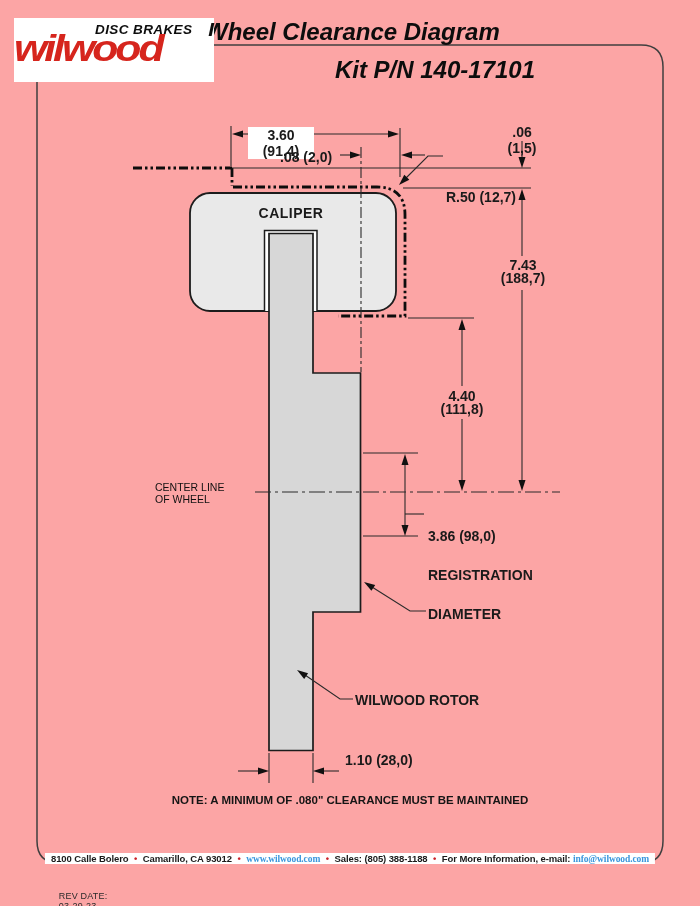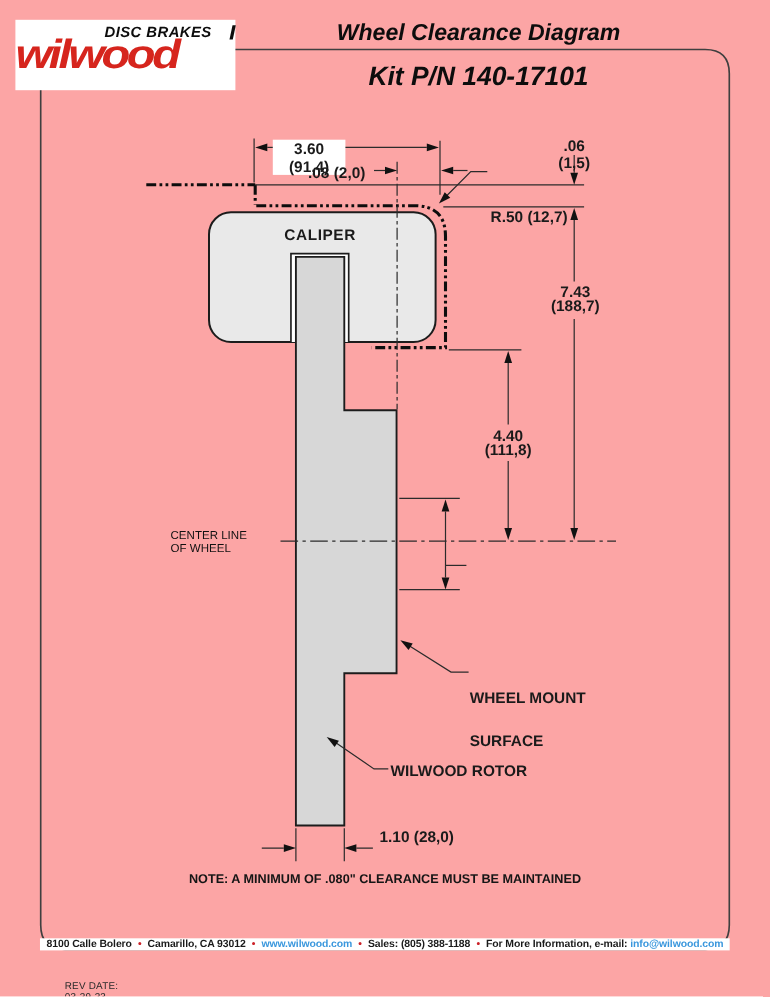--- a/index.html
+++ b/index.html
@@ -4,40 +4,40 @@
 <style>
   html,body{margin:0;padding:0;background:#fff;}
   #page{position:relative;width:700px;height:906px;background:#fca5a5;overflow:hidden;
         font-family:"Liberation Sans",sans-serif;color:#111;}
   #linework{position:absolute;left:0;top:0;z-index:1;}
   .txt{position:absolute;z-index:2;white-space:pre;}
   .dim{font-size:14px;color:#1a1a1a;letter-spacing:0;font-weight:bold;}
   .ctr{text-align:center;white-space:normal;}
   .rgt{}
   
-  .title{left:205px;top:18px;width:460px;text-align:center;
-         font-style:italic;font-weight:bold;font-size:21px;color:#0d0d0d;}
+  .title{left:205px;top:18px;width:460px;text-align:left;
+         font-style:italic;font-weight:bold;font-size:24px;color:#0d0d0d;}
   .kitpn{left:205px;top:56px;width:460px;text-align:center;
          font-style:italic;font-weight:bold;font-size:24px;color:#0d0d0d;}
   
   #logo{position:absolute;left:14px;top:18px;width:200px;height:64px;z-index:3;background:#fff;}
   #logo .tagline{position:absolute;left:81px;top:4px;font-size:13.5px;font-weight:bold;
                  font-style:italic;color:#0d0d0d;letter-spacing:.4px;}
   #logo .tagbar{position:absolute;left:196px;top:5px;width:3px;height:13px;background:#0d0d0d;
                 transform:skewX(-12deg);}
   #logo .brand{position:absolute;left:0px;top:10px;font-size:42px;font-weight:bold;font-style:italic;
                color:#d6251d;letter-spacing:-3px;transform:scale(1.02,.88);transform-origin:left top;}
   
   .note{left:100px;top:794px;width:500px;text-align:center;font-size:11.5px;font-weight:bold;
         line-height:13px;color:#151515;white-space:normal;}
   #footer{position:absolute;left:50%;top:853px;transform:translateX(-50%);z-index:3;
           background:#fff;padding:0 6px;font-size:9.5px;font-weight:bold;letter-spacing:-.1px;
           white-space:nowrap;color:#1a1a1a;}
   #footer .fbull{color:#cc2229;padding:0 3px;}
-  #footer .flink{color:#3a97dd;}
+  #footer .flink{color:#3a97dd;font-family:Liberation Serif, serif;}
   .rev{left:48px;top:881px;font-size:9px;color:#2a2a2a;letter-spacing:.2px;}
 </style>
 </head>
 <body>
 
 <div id="page">
 
   <svg id="linework" width="700" height="906" viewBox="0 0 700 906">
 
     <g fill="none" stroke="#3f3f3f" stroke-width="1.5">
@@ -152,25 +152,26 @@
   <div class="txt dim ctr" style="left:437px;top:390px;width:50px;line-height:12.5px;text-align:center;">
     <div>4.40</div>
     <div>(111,8)</div>
   </div>
 
   <div class="txt rgt" style="left:155px;top:482px;width:90px;font-size:10.5px;line-height:11.5px;white-space:normal;">
     <div>CENTER LINE</div>
     <div>OF WHEEL</div>
   </div>
 
+  <div class="txt dim" style="left:428px;top:504px;line-height:13px;">
+    <div>3.86 (98,0)</div>
+    <div>REGISTRATION</div>
+    <div>DIAMETER</div>
+  </div>
 
-  <div class="txt dim" style="left:427px;top:602px;line-height:13px;">
-    <div>WHEEL MOUNT</div>
-    <div>SURFACE</div>
-  </div>
 
   <div class="txt dim" style="left:355px;top:692px;">WILWOOD ROTOR</div>
 
   <div class="txt dim" style="left:345px;top:752px;">1.10 (28,0)</div>
 
   <div class="txt note">
     <div>NOTE: A MINIMUM OF .080" CLEARANCE MUST BE MAINTAINED</div>
   </div>
 
   <div id="footer">

